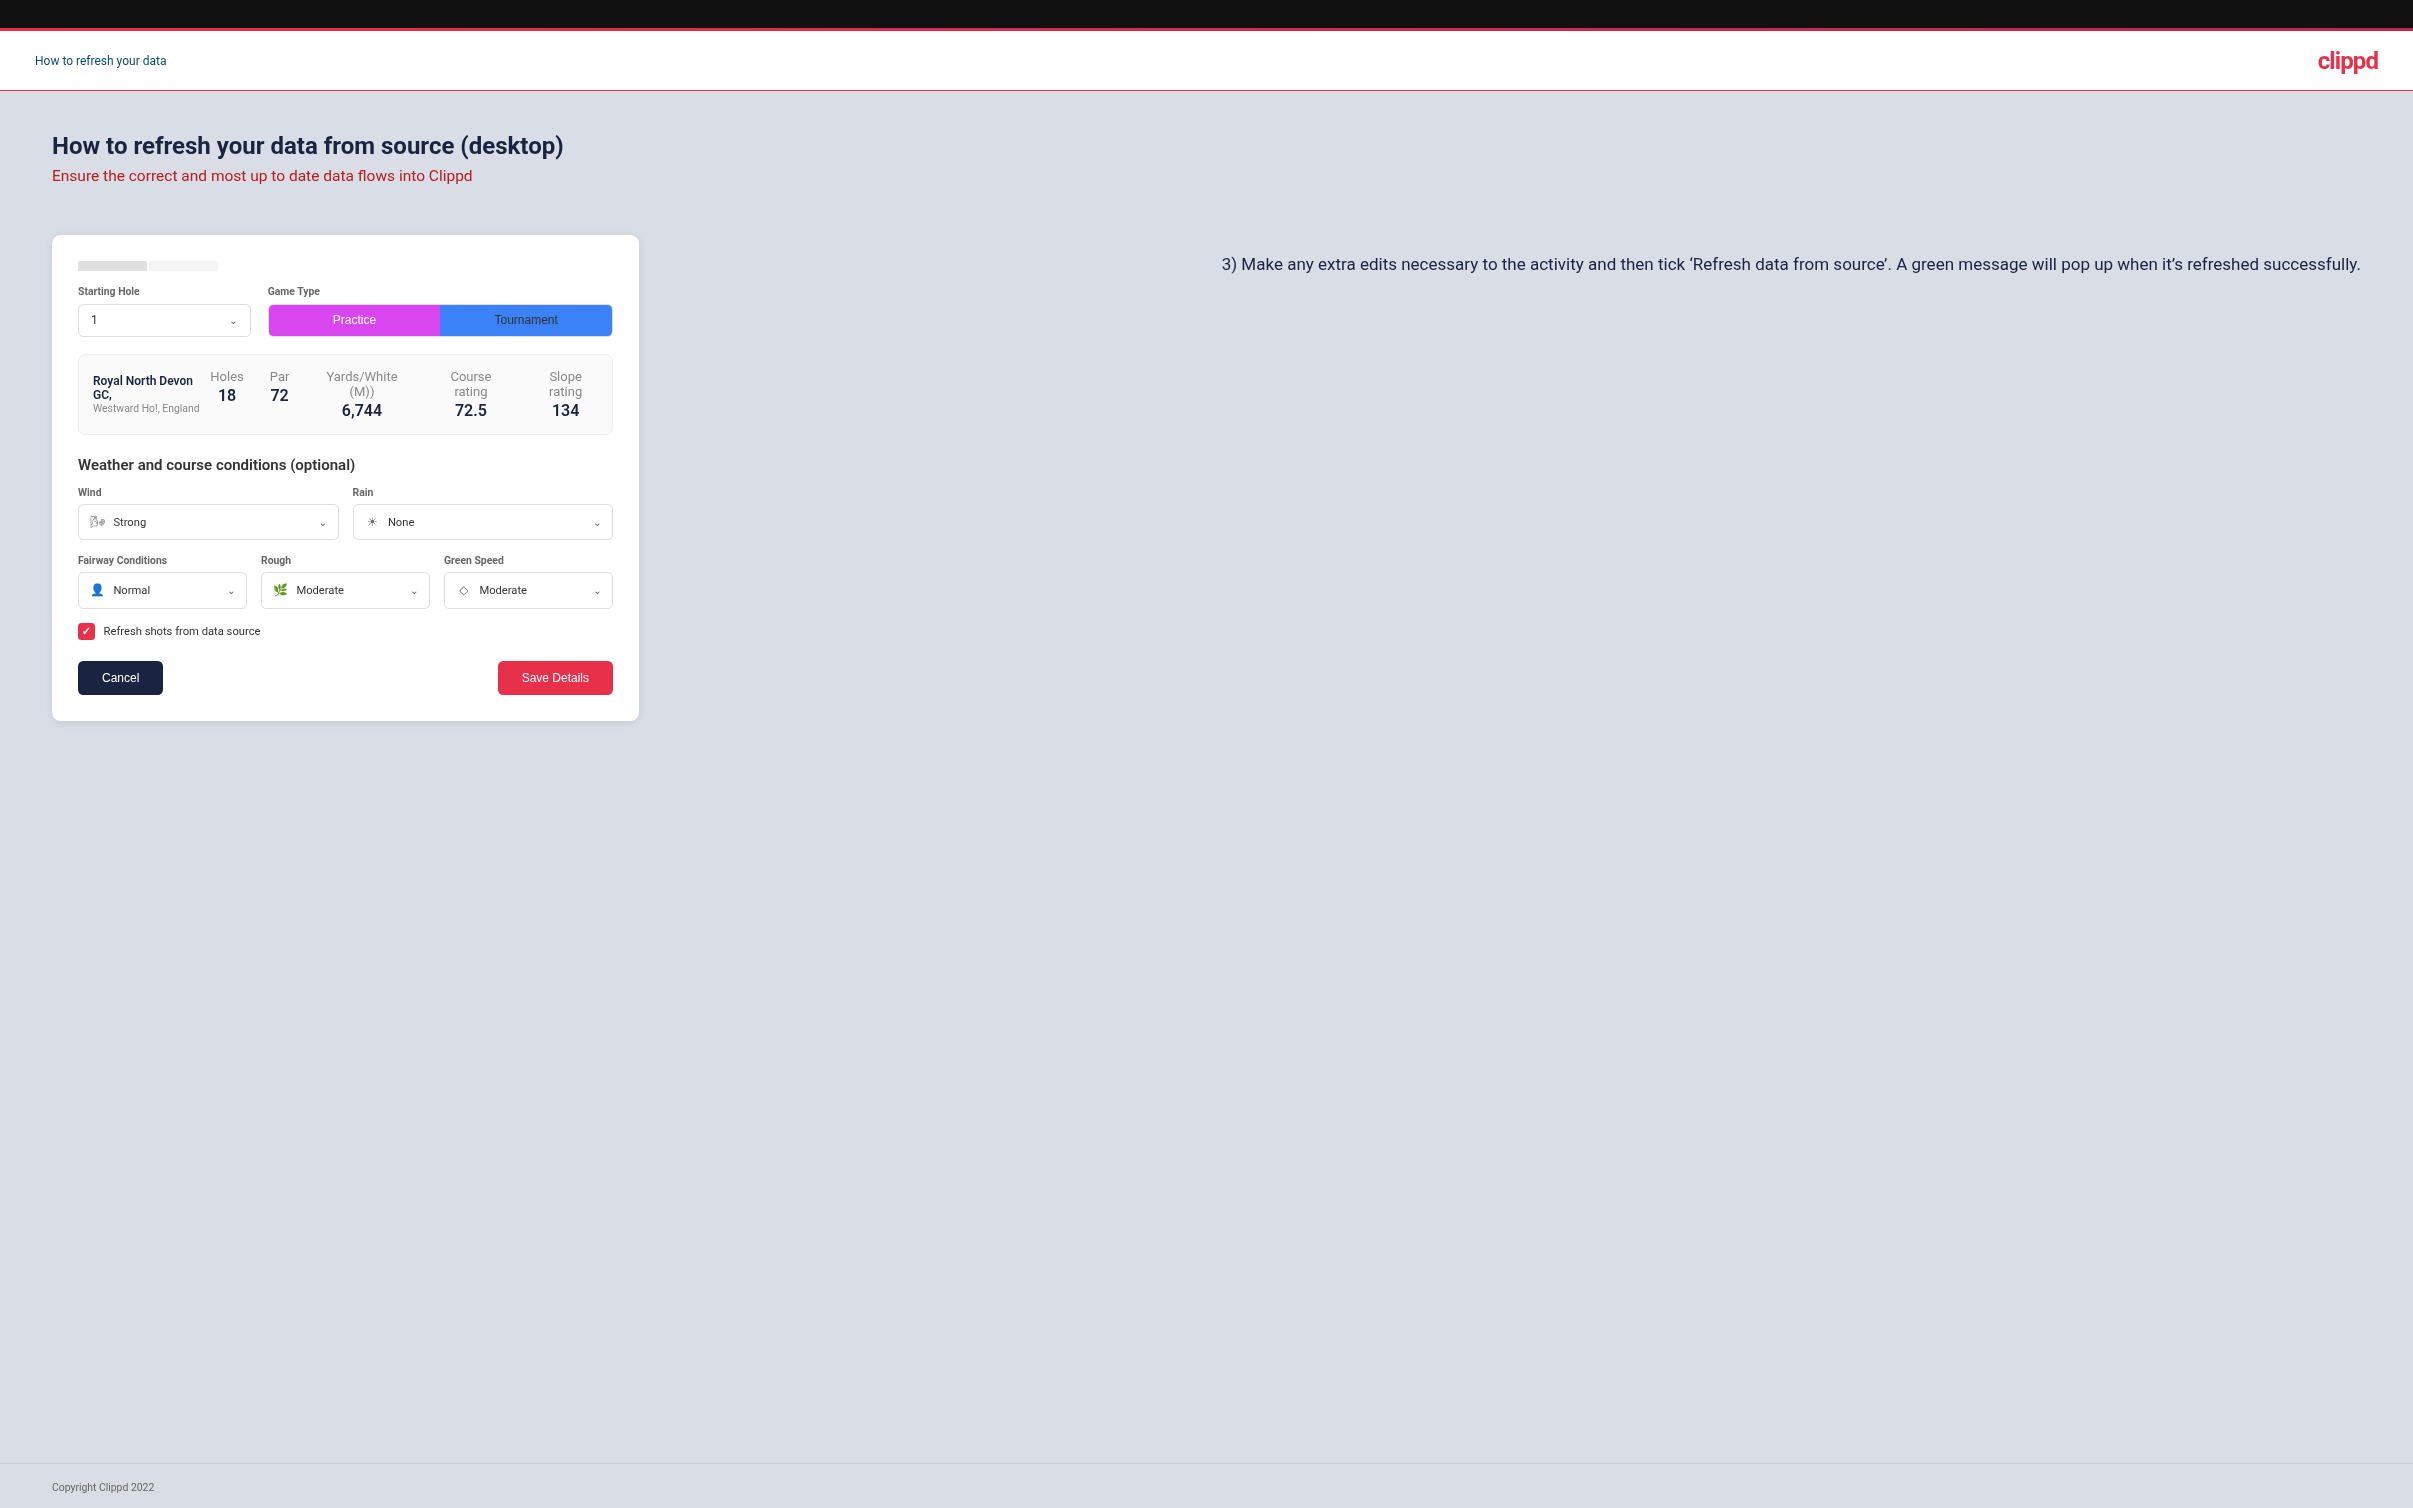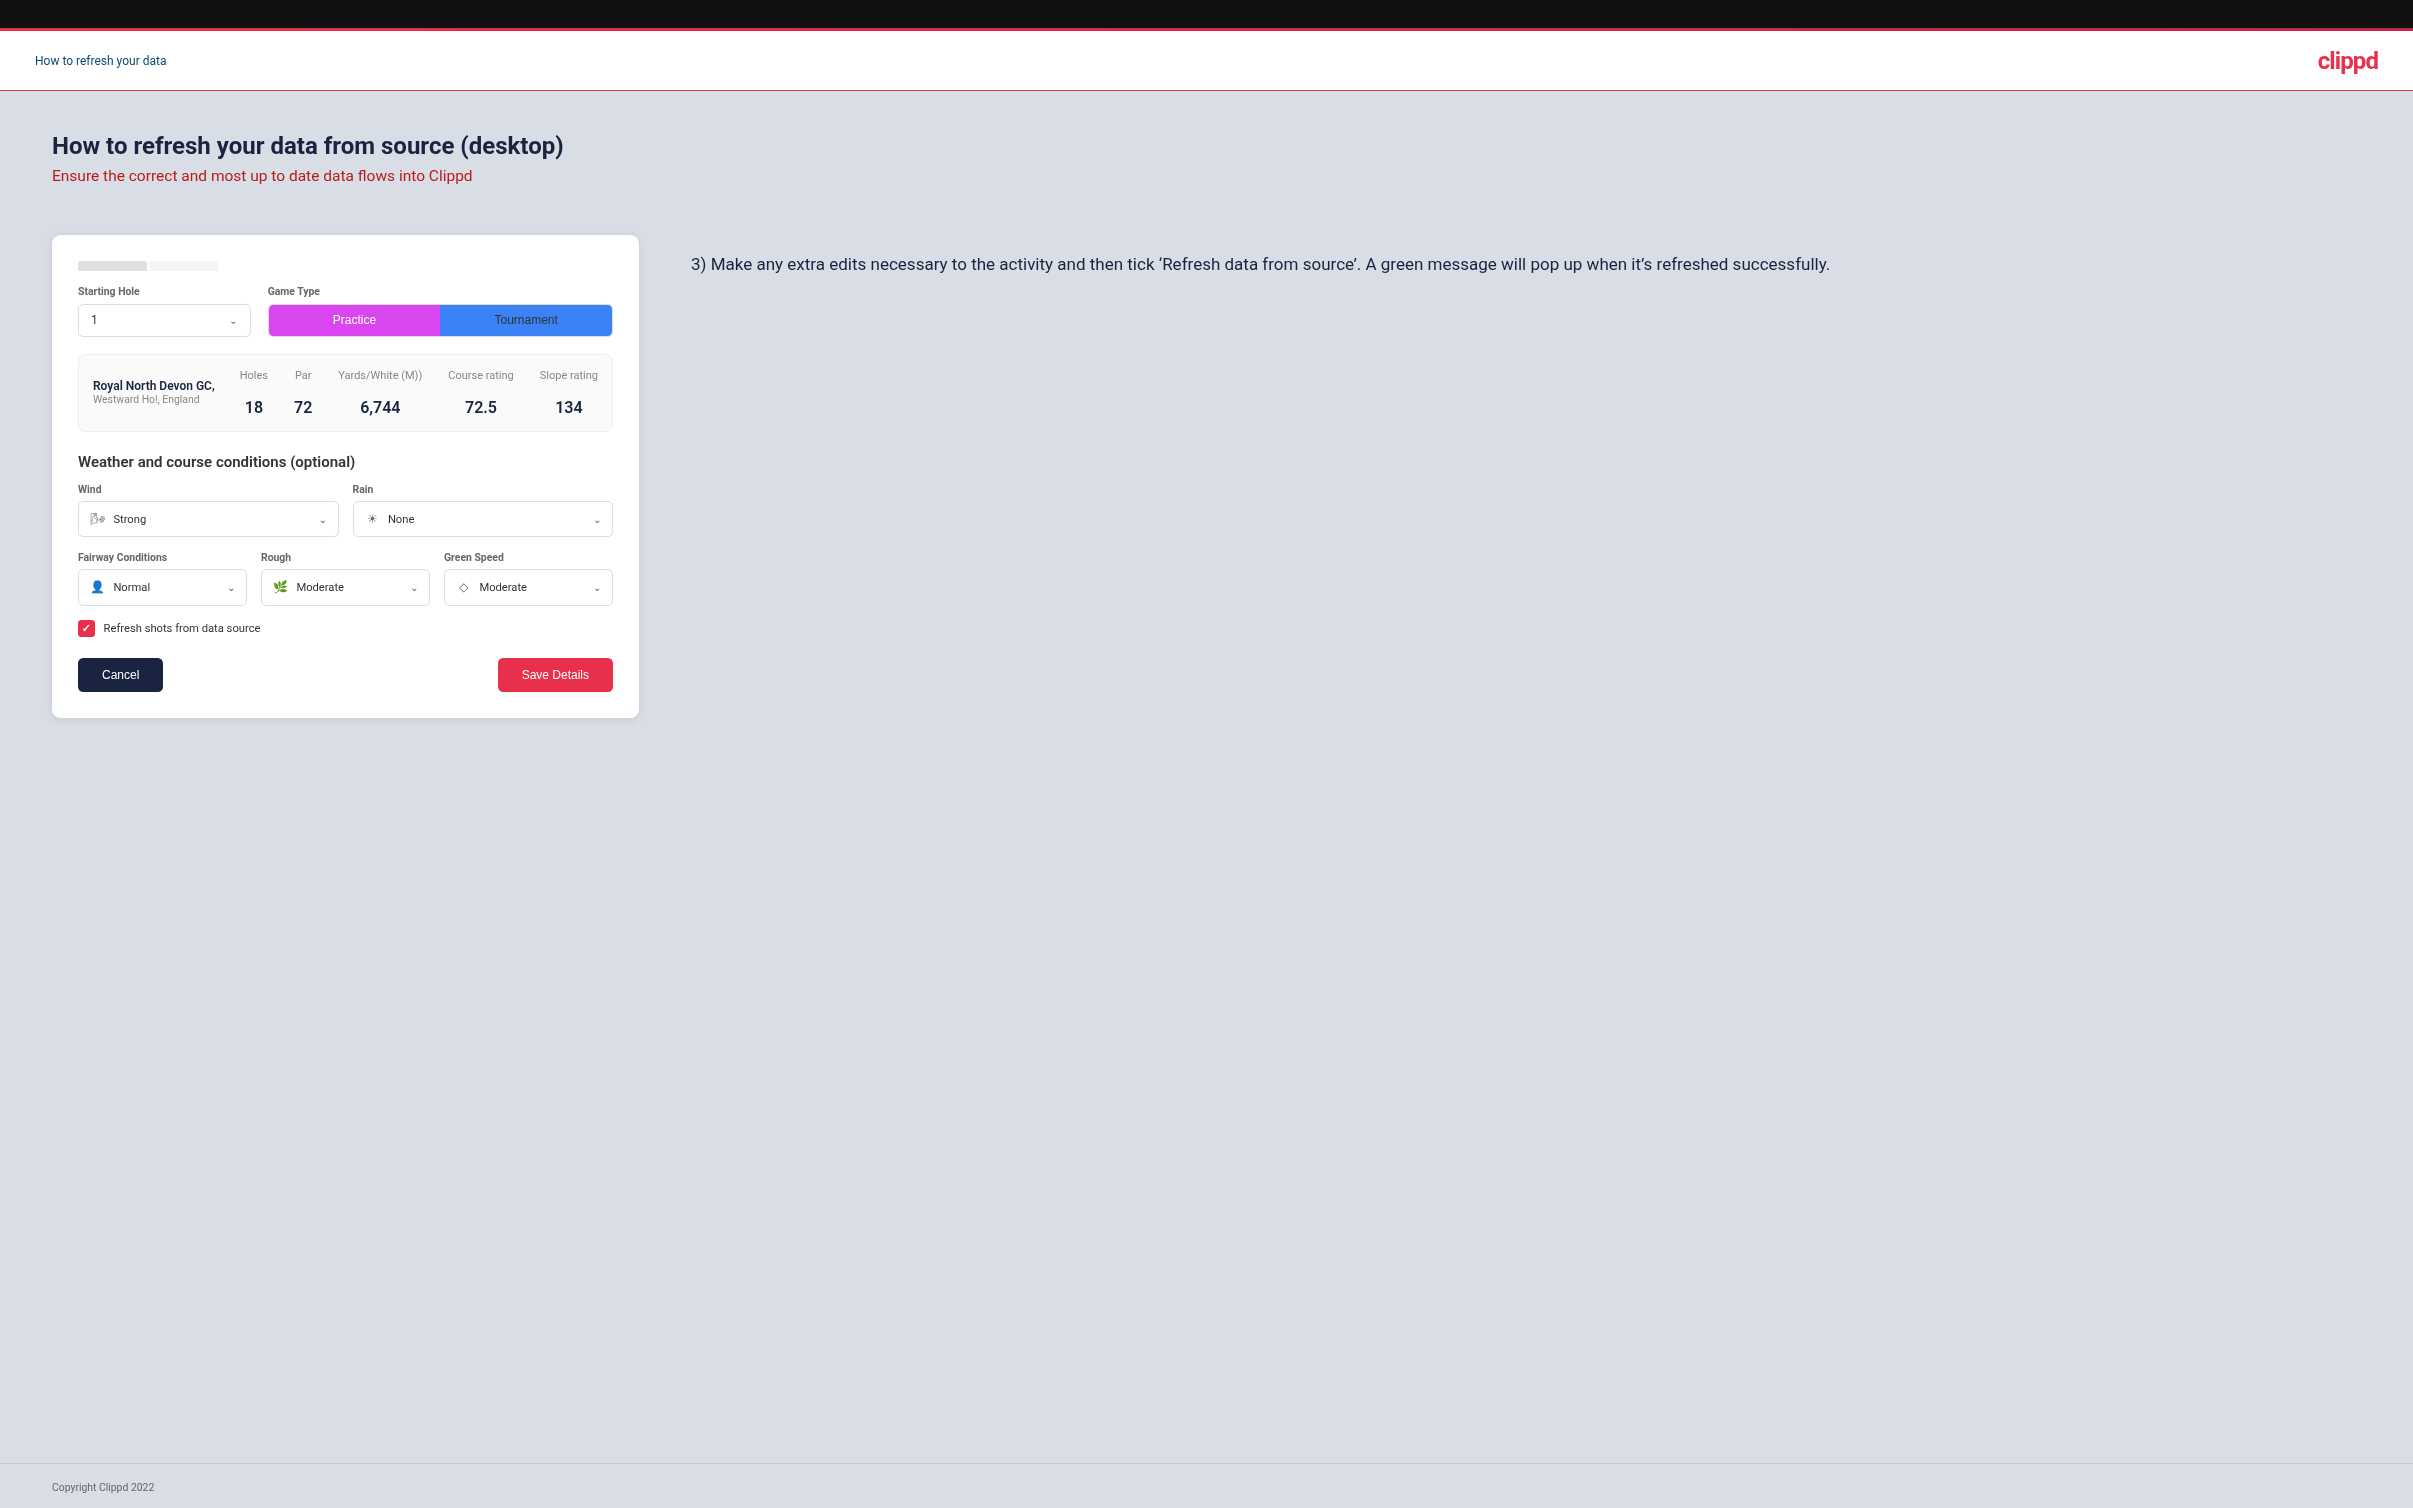--- a/index.html
+++ b/index.html
@@ -145,23 +145,23 @@
       color: #888;
     }
     .course-stats {
       display: flex;
       gap: 26px;
     }
     .course-stat {
       text-align: center;
     }
     .course-stat-label {
-      font-size: 11px;
+      font-size: 13px;
       color: #888;
-      margin-bottom: 16px;
+      margin-bottom: 2px;
     }
     .course-stat-value {
       font-size: 16px;
       font-weight: 600;
       color: #1a2340;
     }
     .section-label {
       font-size: 15px;
       font-weight: 600;
       color: #333;
@@ -254,20 +254,21 @@
       border: none;
       border-radius: 5.2px;
       padding: 10.4px 24px;
       font-size: 12px;
       font-weight: 500;
       cursor: pointer;
     }
     .side-instruction {
       flex: 1;
       padding-top: 17px;
+      text-align: right;
     }
     .instruction-text {
       font-size: 17px;
       color: #1a2340;
       line-height: 1.5;
     }
     .footer {
       background: #d8dde6;
       padding: 14px 52px;
       border-top: 0.9px solid #c5cad4;

